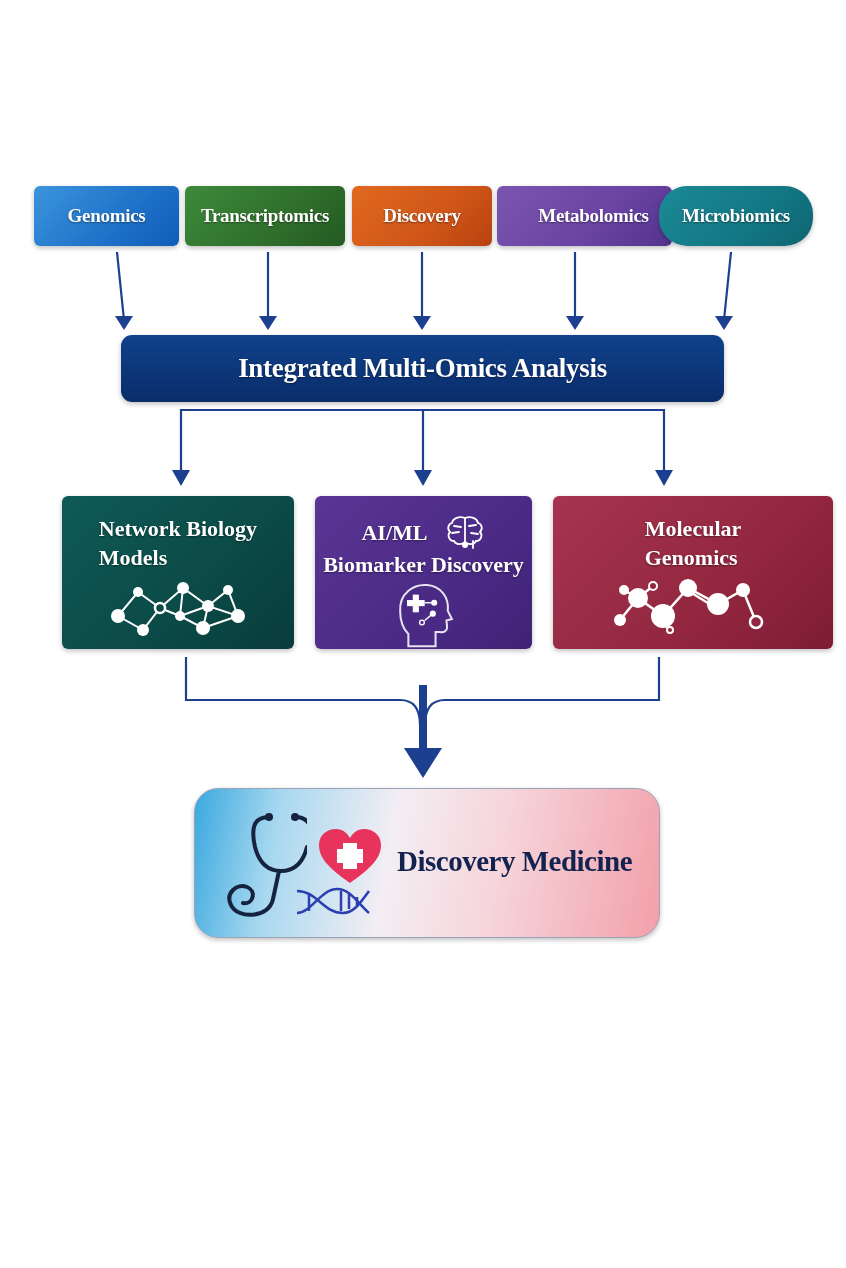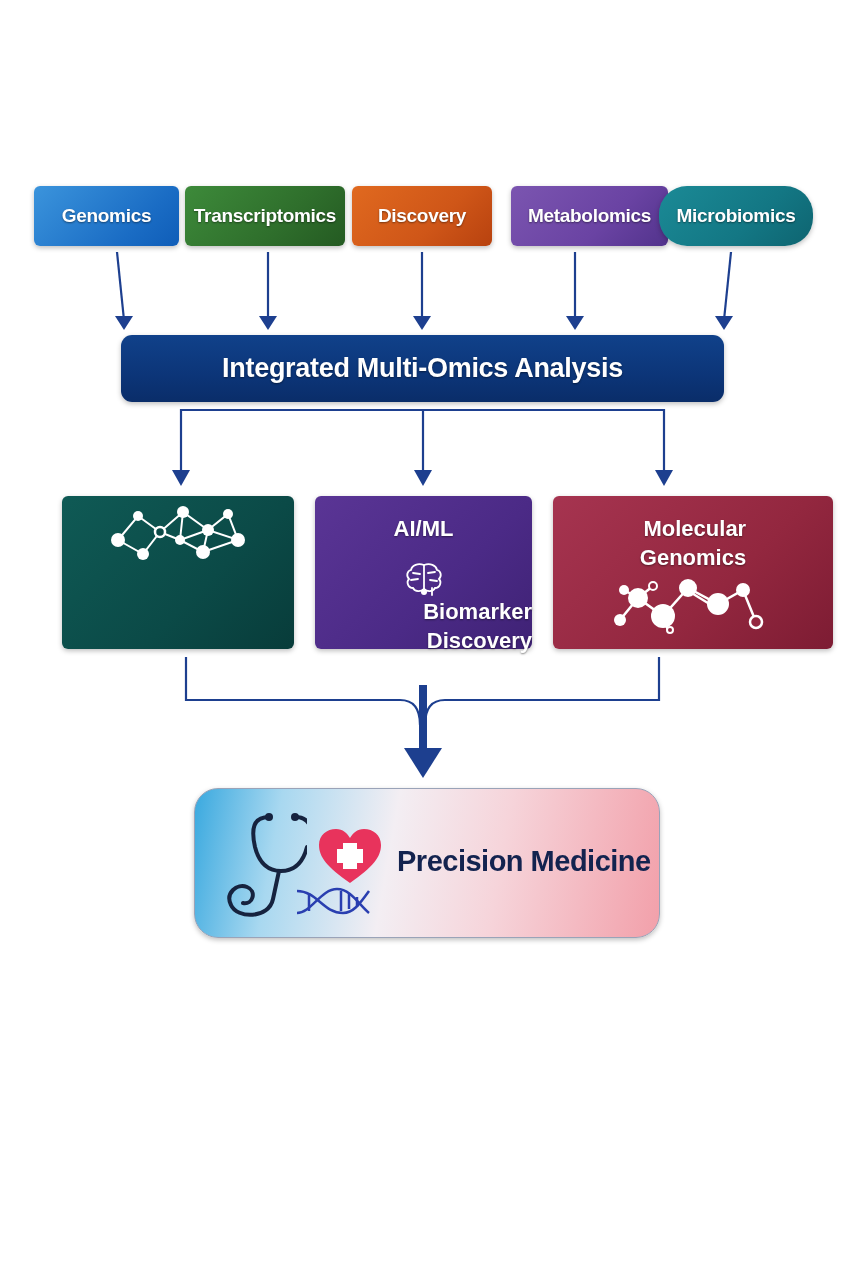--- a/index.html
+++ b/index.html
@@ -1,22 +1,22 @@
 <!DOCTYPE html>
 <html><head>
 <meta charset="utf-8">
 <style>
   html, body { margin:0; padding:0; background:#ffffff; }
   body { width:846px; height:1268px; position:relative; overflow:hidden; font-family:"Liberation Sans", sans-serif; }
-  .box { position:absolute; color:#fff; font-weight:bold; display:flex; align-items:center; justify-content:center; text-align:right; text-shadow:0 1px 2px rgba(0,0,0,0.45); box-shadow:0 2px 5px rgba(0,0,0,0.25); }
+  .box { position:absolute; color:#fff; font-weight:bold; display:flex; align-items:center; justify-content:center; text-align:left; text-shadow:0 1px 2px rgba(0,0,0,0.45); box-shadow:0 2px 5px rgba(0,0,0,0.25);font-family:Liberation Serif, serif; }
   .omic { top:186px; height:60px; border-radius:6px; font-size:19px; letter-spacing:-0.3px; }
   #b-genomics { left:34px; width:145px; background:linear-gradient(135deg,#3b94dc,#1a6cc4 70%,#0f5db8); }
   #b-transcriptomics { left:185px; width:160px; background:linear-gradient(135deg,#3d8a3a,#2f6f2c 60%,#245a22); }
   #b-proteomics { left:352px; width:140px; background:linear-gradient(135deg,#e0691f,#cf5618 60%,#b8420f); }
-  #b-metabolomics { left:511px; width:157px; background:linear-gradient(135deg,#7b55b0,#6a43a3 60%,#52338c); }
+  #b-metabolomics { left:497px; width:157px; background:linear-gradient(135deg,#7b55b0,#6a43a3 60%,#52338c);padding-left:18px; }
   #b-microbiomics { left:659px; width:154px; background:linear-gradient(135deg,#1b8a96,#137784 60%,#0e6470);border-radius:28px; }
 
   #b-integrated { left:121px; top:335px; width:603px; height:67px; border-radius:11px; font-size:27px; background:linear-gradient(180deg,#10418a,#0c3578 60%,#0a2d69); letter-spacing:-0.3px; }
 
   .mid { top:496px; height:153px; border-radius:6px; font-size:22px; flex-direction:column; justify-content:flex-start; }
   #b-network { left:62px; width:232px; background:linear-gradient(135deg,#0f5a55,#0b4a47 60%,#083c3a); }
   #b-aiml { left:315px; width:217px; background:linear-gradient(135deg,#5a3595,#4b2a86 60%,#3f2275); }
   #b-endotypes { left:553px; width:280px; background:linear-gradient(135deg,#a63450,#93273f 60%,#7d1c33); }
   .mid .t1 { margin-top:18px; line-height:29px; }
   .mid svg { display:block; }
@@ -75,20 +75,24 @@
   </div>
 <div class="box omic" id="b-microbiomics">
     <span>Microbiomics</span>
   </div>
 
 <div class="box" id="b-integrated">
     <span>Integrated Multi-Omics Analysis</span>
   </div>
 
 <div class="box mid" id="b-network">
+  <div class="t1">
+    <div>Network Biology</div>
+    <div>Models</div>
+  </div>
   <svg width="140" height="60" viewBox="0 0 140 60" style="margin-top:6px">
     <g stroke="#fff" stroke-width="2" fill="none">
       <path d="M10,38 L30,14 L52,30 L75,10 L100,28 L120,12 L130,38 L100,28 L95,50 L72,38 L52,30 L35,52 L10,38 M30,14 L52,30 M72,38 L100,28 M72,38 L75,10 M52,30 L72,38 M95,50 L130,38"></path>
     </g>
     <g fill="#fff">
       <circle cx="10" cy="38" r="7"></circle>
         <circle cx="30" cy="14" r="5"></circle>
         <circle cx="75" cy="10" r="6"></circle>
       <circle cx="100" cy="28" r="6"></circle>
         <circle cx="120" cy="12" r="5"></circle>
@@ -96,21 +100,21 @@
       <circle cx="95" cy="50" r="7"></circle>
         <circle cx="72" cy="38" r="5"></circle>
         <circle cx="35" cy="52" r="6"></circle>
     </g>
     <circle cx="52" cy="30" r="5" fill="#0b4a47" stroke="#fff" stroke-width="2.5"></circle>
   </svg>
 </div>
 
 <div class="box mid" id="b-aiml">
   <div class="t1" style="position:relative;">
-    <div style="display:flex;align-items:center;justify-content:center;gap:18px;flex-direction:column;">
+    <div style="display:flex;align-items:center;justify-content:center;gap:18px;">
       <span>AI/ML</span>
       <svg width="40" height="36" viewBox="0 0 40 36">
         <g stroke="#fff" stroke-width="1.8" fill="none" stroke-linecap="round">
           <path d="M20,4 C14,2 8,4 7,9 C3,10 2,15 5,18 C2,21 4,27 9,27 C11,31 17,31 20,28"></path>
           <path d="M20,4 C26,2 32,4 33,9 C37,10 38,15 35,18 C38,21 36,27 31,27 C29,31 23,31 20,28"></path>
           <path d="M20,4 L20,28 M9,12 L16,13 M7,19 L14,18 M24,12 L31,11 M26,19 L33,20 M28,27 L28,34"></path>
         </g>
         <circle cx="20" cy="31" r="3" fill="#fff"></circle>
       </svg>
     </div>
@@ -175,14 +179,14 @@
   <svg width="80" height="36" viewBox="0 0 80 36" style="position:absolute;left:98px;top:94px">
     <g stroke="#2a3fb0" stroke-width="2.5" fill="none">
       <path d="M4,8 C24,8 30,30 50,30 C60,30 66,22 76,8"></path>
       <path d="M4,30 C18,30 28,6 44,6 C58,6 66,22 76,30"></path>
       <line x1="16" y1="10" x2="16" y2="28"></line>
       <line x1="48" y1="8" x2="48" y2="28"></line>
       <line x1="56" y1="10" x2="56" y2="26"></line>
       <line x1="64" y1="14" x2="64" y2="24"></line>
     </g>
   </svg>
-  <span id="precision-label">Precision Medicine</span>
+  <span id="precision-label">Discovery Medicine</span>
 </div>
 
 </body></html>

